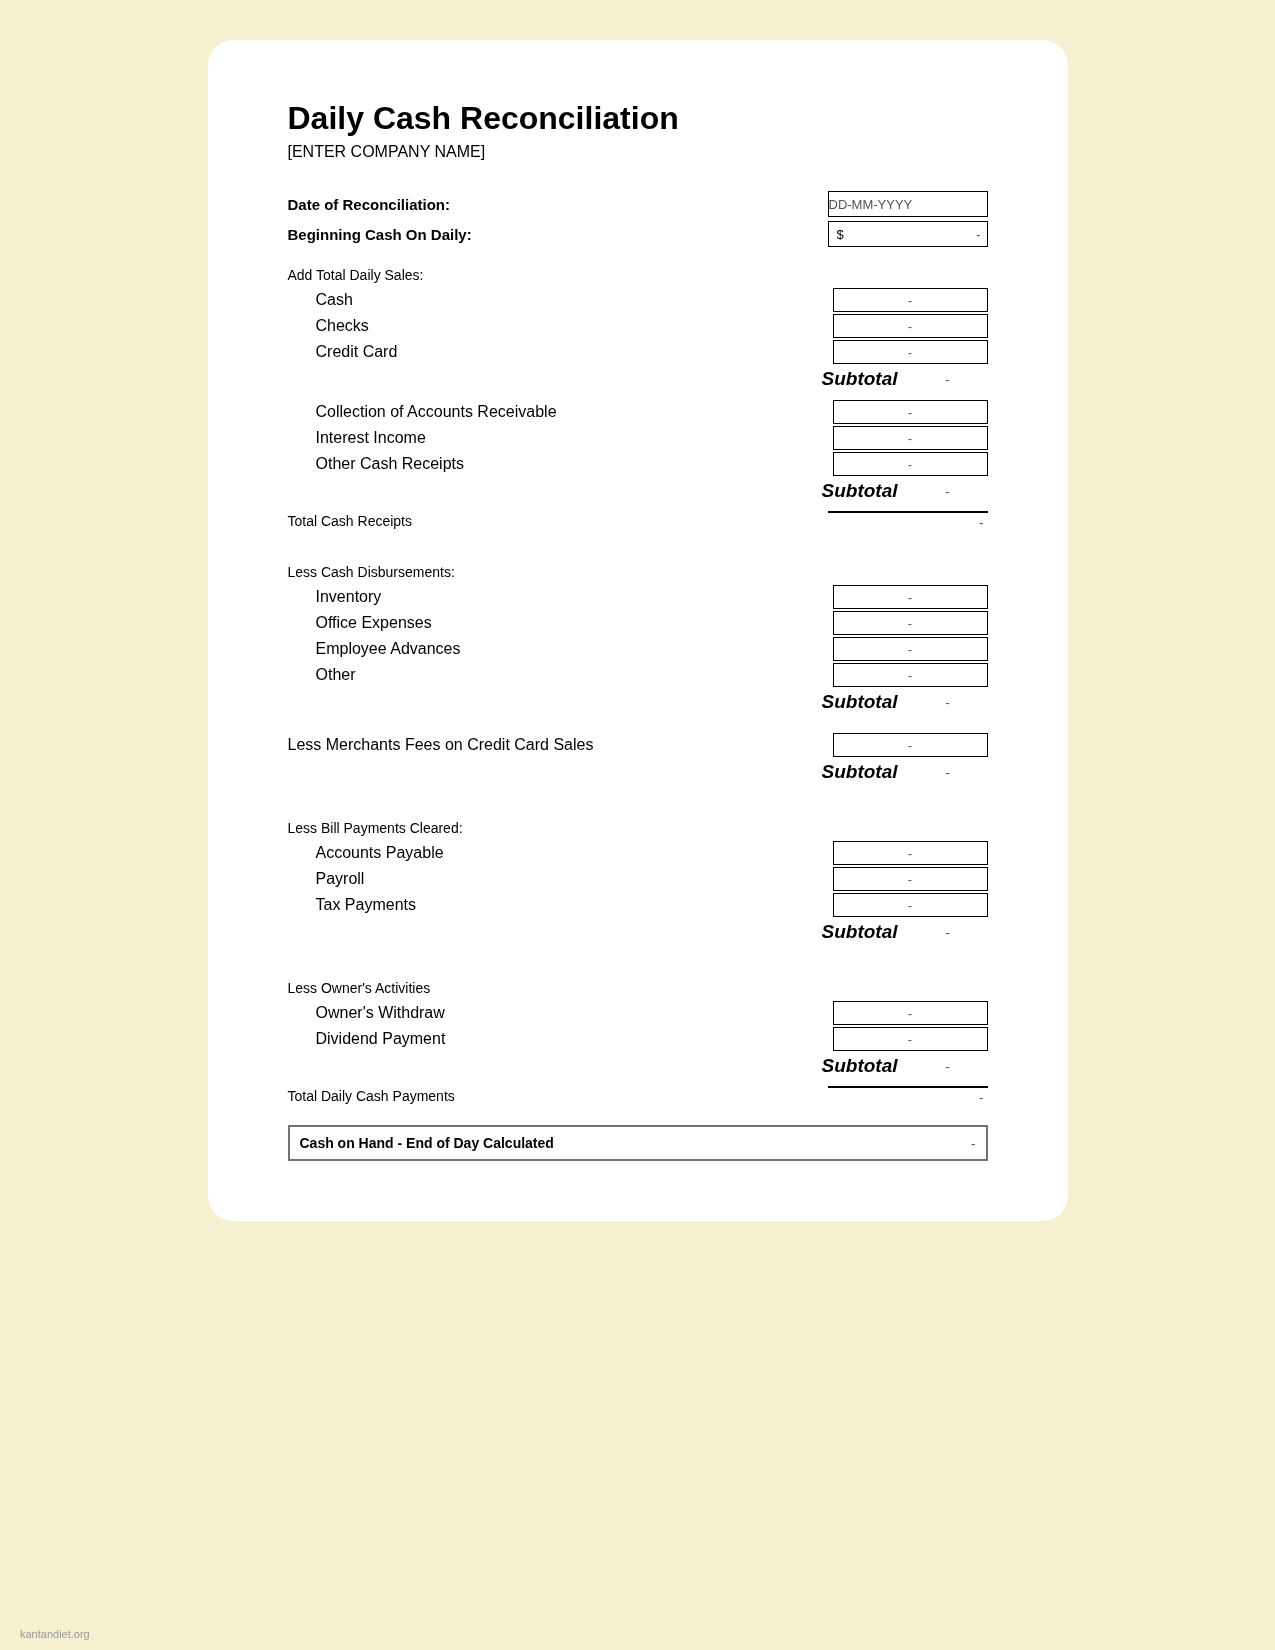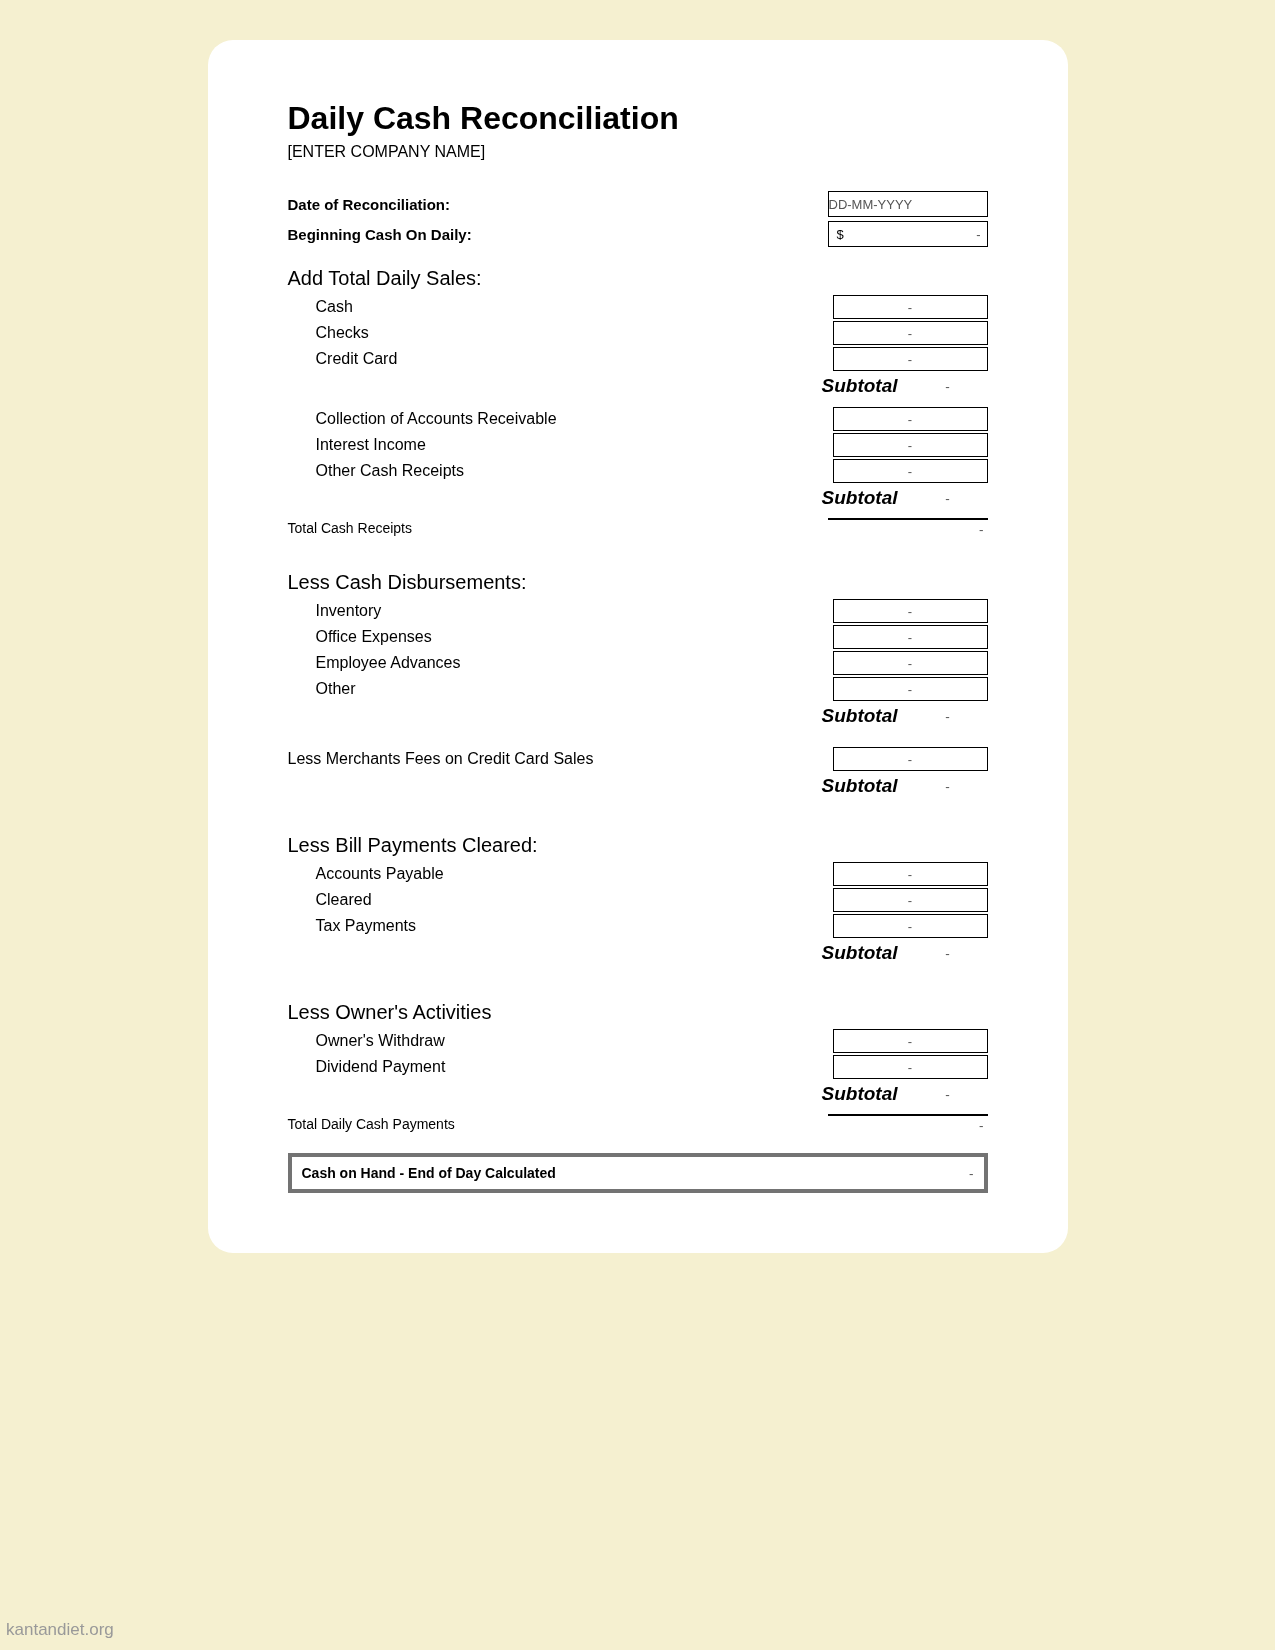--- a/index.html
+++ b/index.html
@@ -85,21 +85,21 @@
       margin-right: auto;
     }
 
     .beginning-cash-input span:last-child {
       margin-left: auto;
       padding-right: 6px;
       color: #555;
     }
 
     .section-header {
-      font-size: 20px;
+      font-size: 14px;
       color: #000;
       margin-bottom: 4px;
       margin-top: 18px;
     }
 
     .section-row {
       display: flex;
       align-items: center;
       margin-bottom: 0px;
       min-height: 26px;
@@ -180,21 +180,21 @@
     .total-value {
       font-size: 13.5px;
       color: #555;
       padding-right: 4px;
     }
 
     .final-row {
       display: flex;
       align-items: center;
       margin-top: 20px;
-      border: 4px solid #737373;
+      border: 2px solid #737373;
       padding: 8px 10px;
     }
 
     .final-label {
       font-size: 14px;
       font-weight: 700;
       flex: 1;
     }
 
     .final-value {
@@ -202,22 +202,22 @@
       color: #555;
     }
 
     .spacer {
       height: 10px;
     }
 
     .watermark {
       position: fixed;
       bottom: 10px;
-      left: 6px;
-      font-size: 17px;
+      left: 20px;
+      font-size: 11px;
       color: #999;
     }
   </style>
 </head>
 <body>
 
 <div class="page">
 
   <div class="title">Daily Cash Reconciliation</div>
   <div class="company-name">[ENTER COMPANY NAME]</div>
@@ -344,21 +344,21 @@
 
   <div class="section-header">Less Bill Payments Cleared:</div>
 
   <div class="section-row">
     <span class="row-label">Accounts Payable</span>
     <div class="input-box">
         <span>-</span>
       </div>
   </div>
   <div class="section-row">
-    <span class="row-label">Cleared</span>
+    <span class="row-label">Payroll</span>
     <div class="input-box">
         <span>-</span>
       </div>
   </div>
   <div class="section-row">
     <span class="row-label">Tax Payments</span>
     <div class="input-box">
         <span>-</span>
       </div>
   </div>

